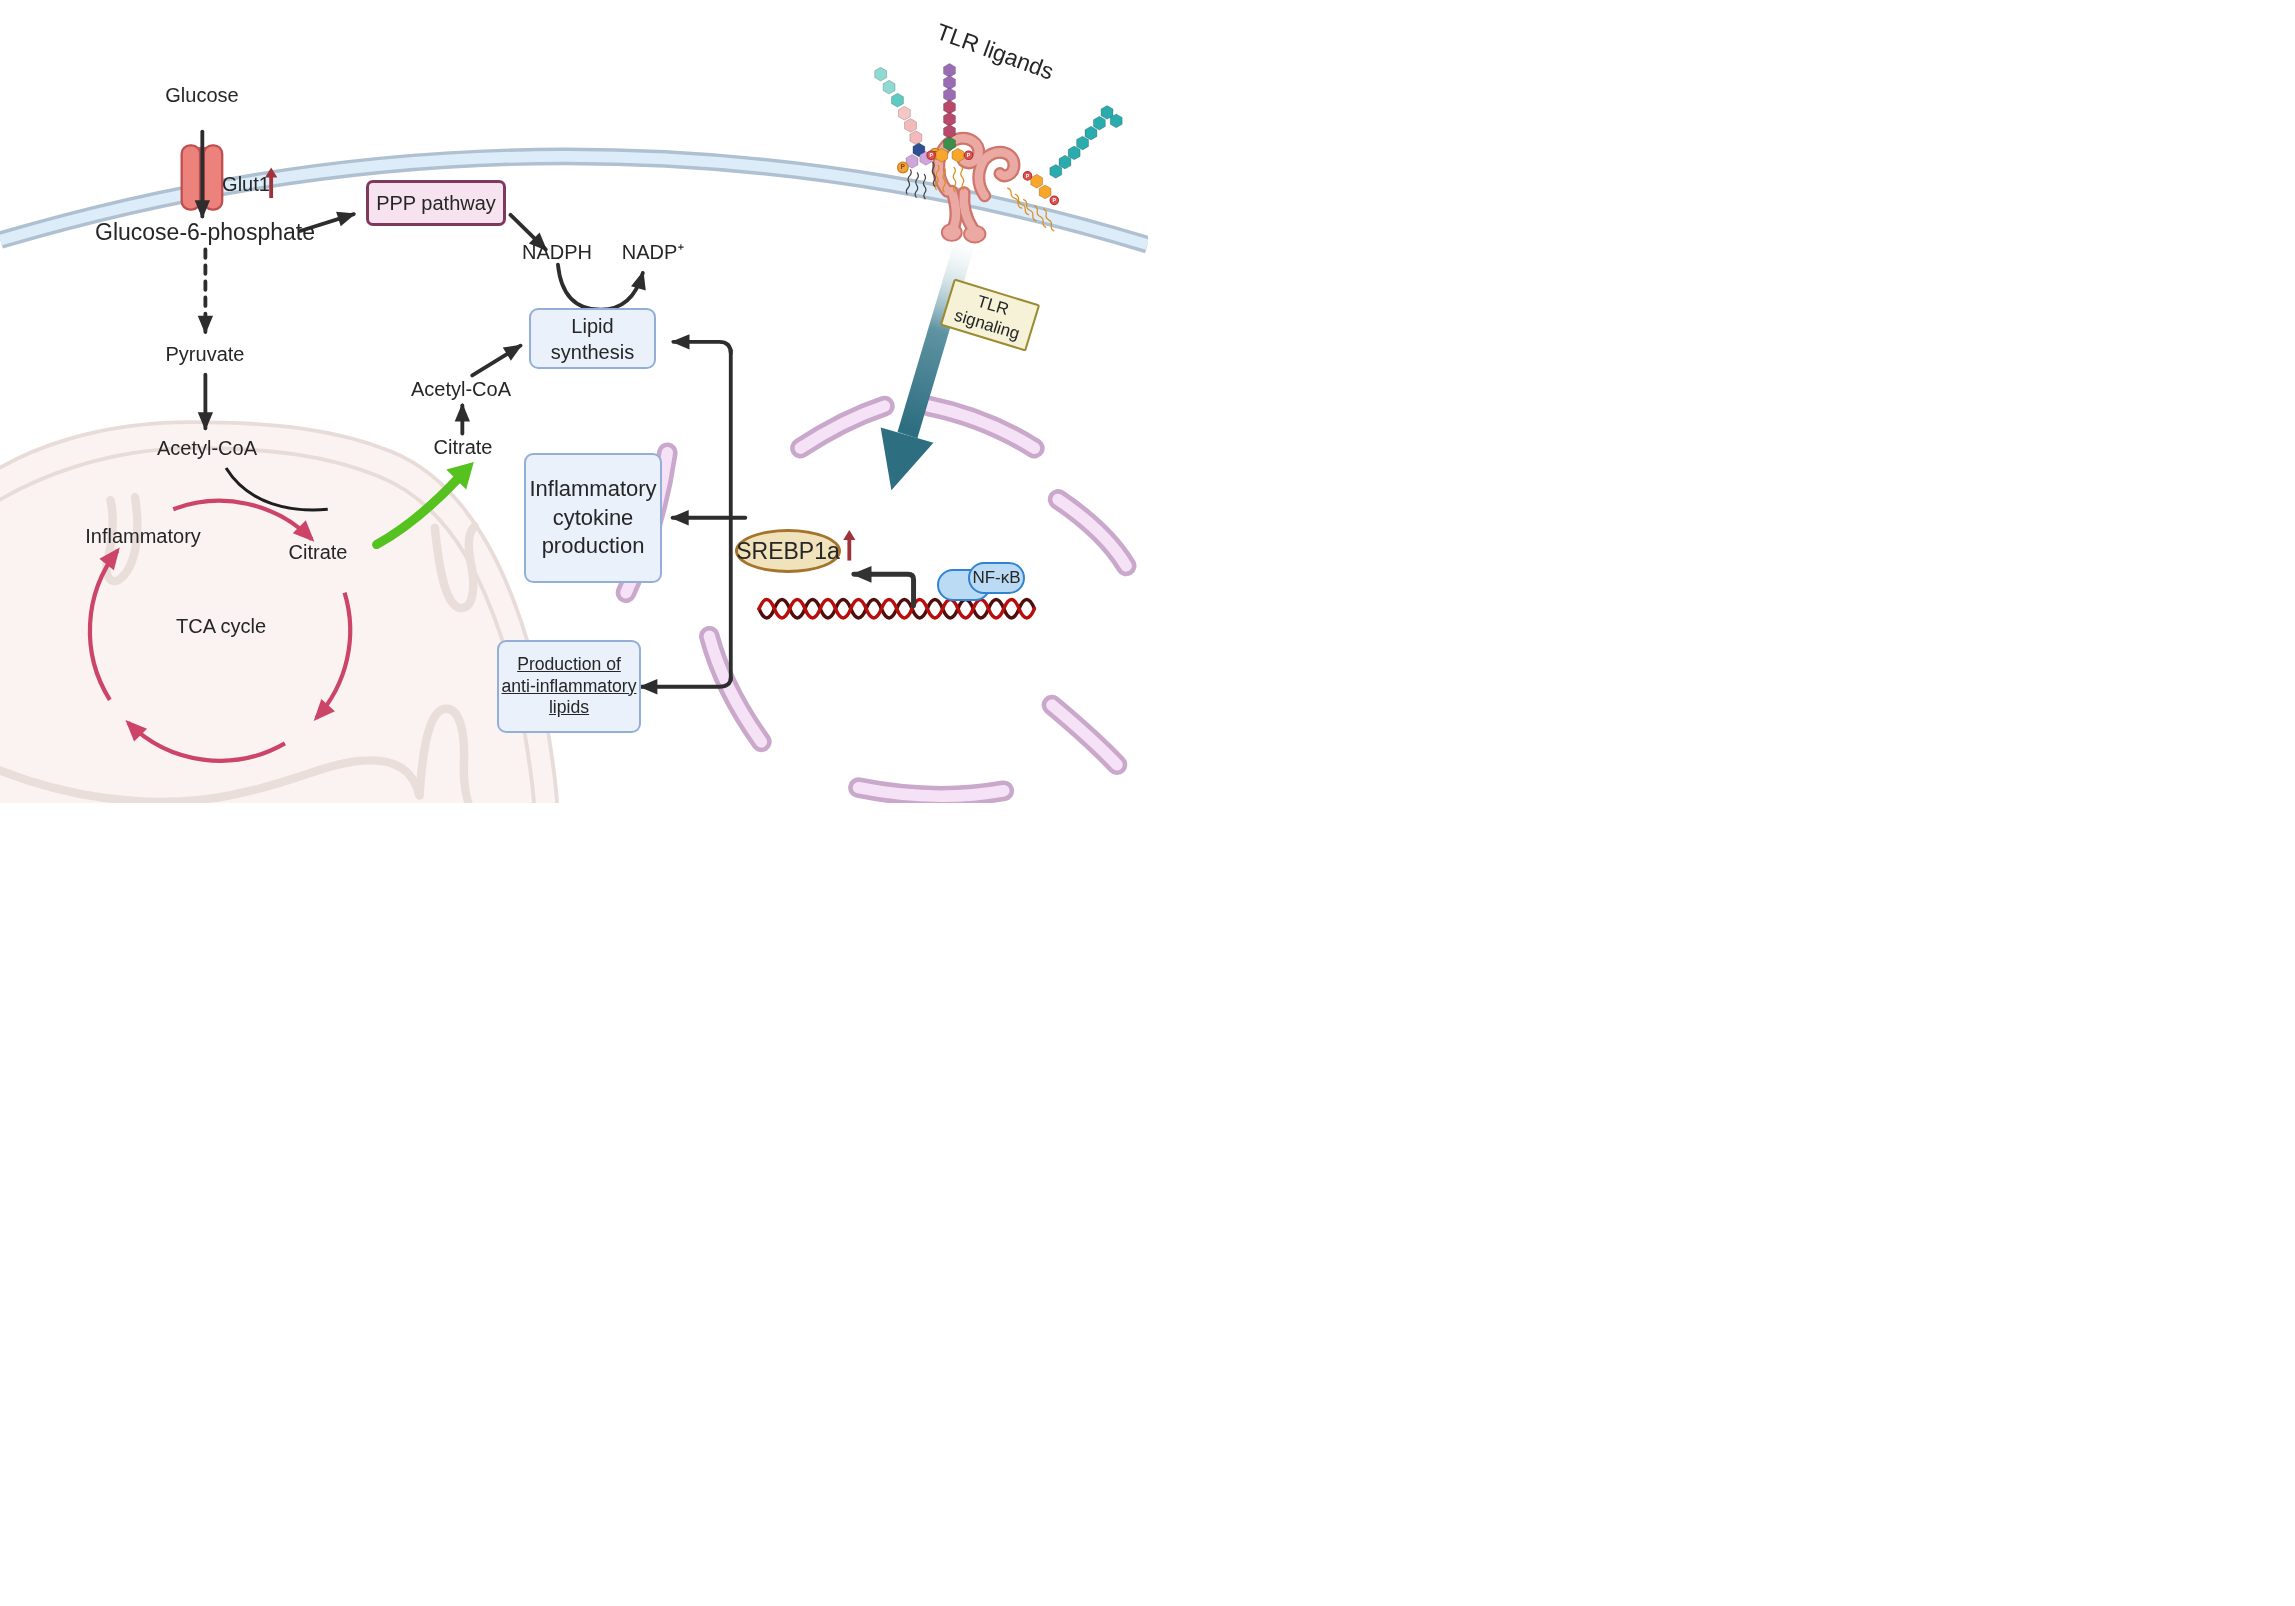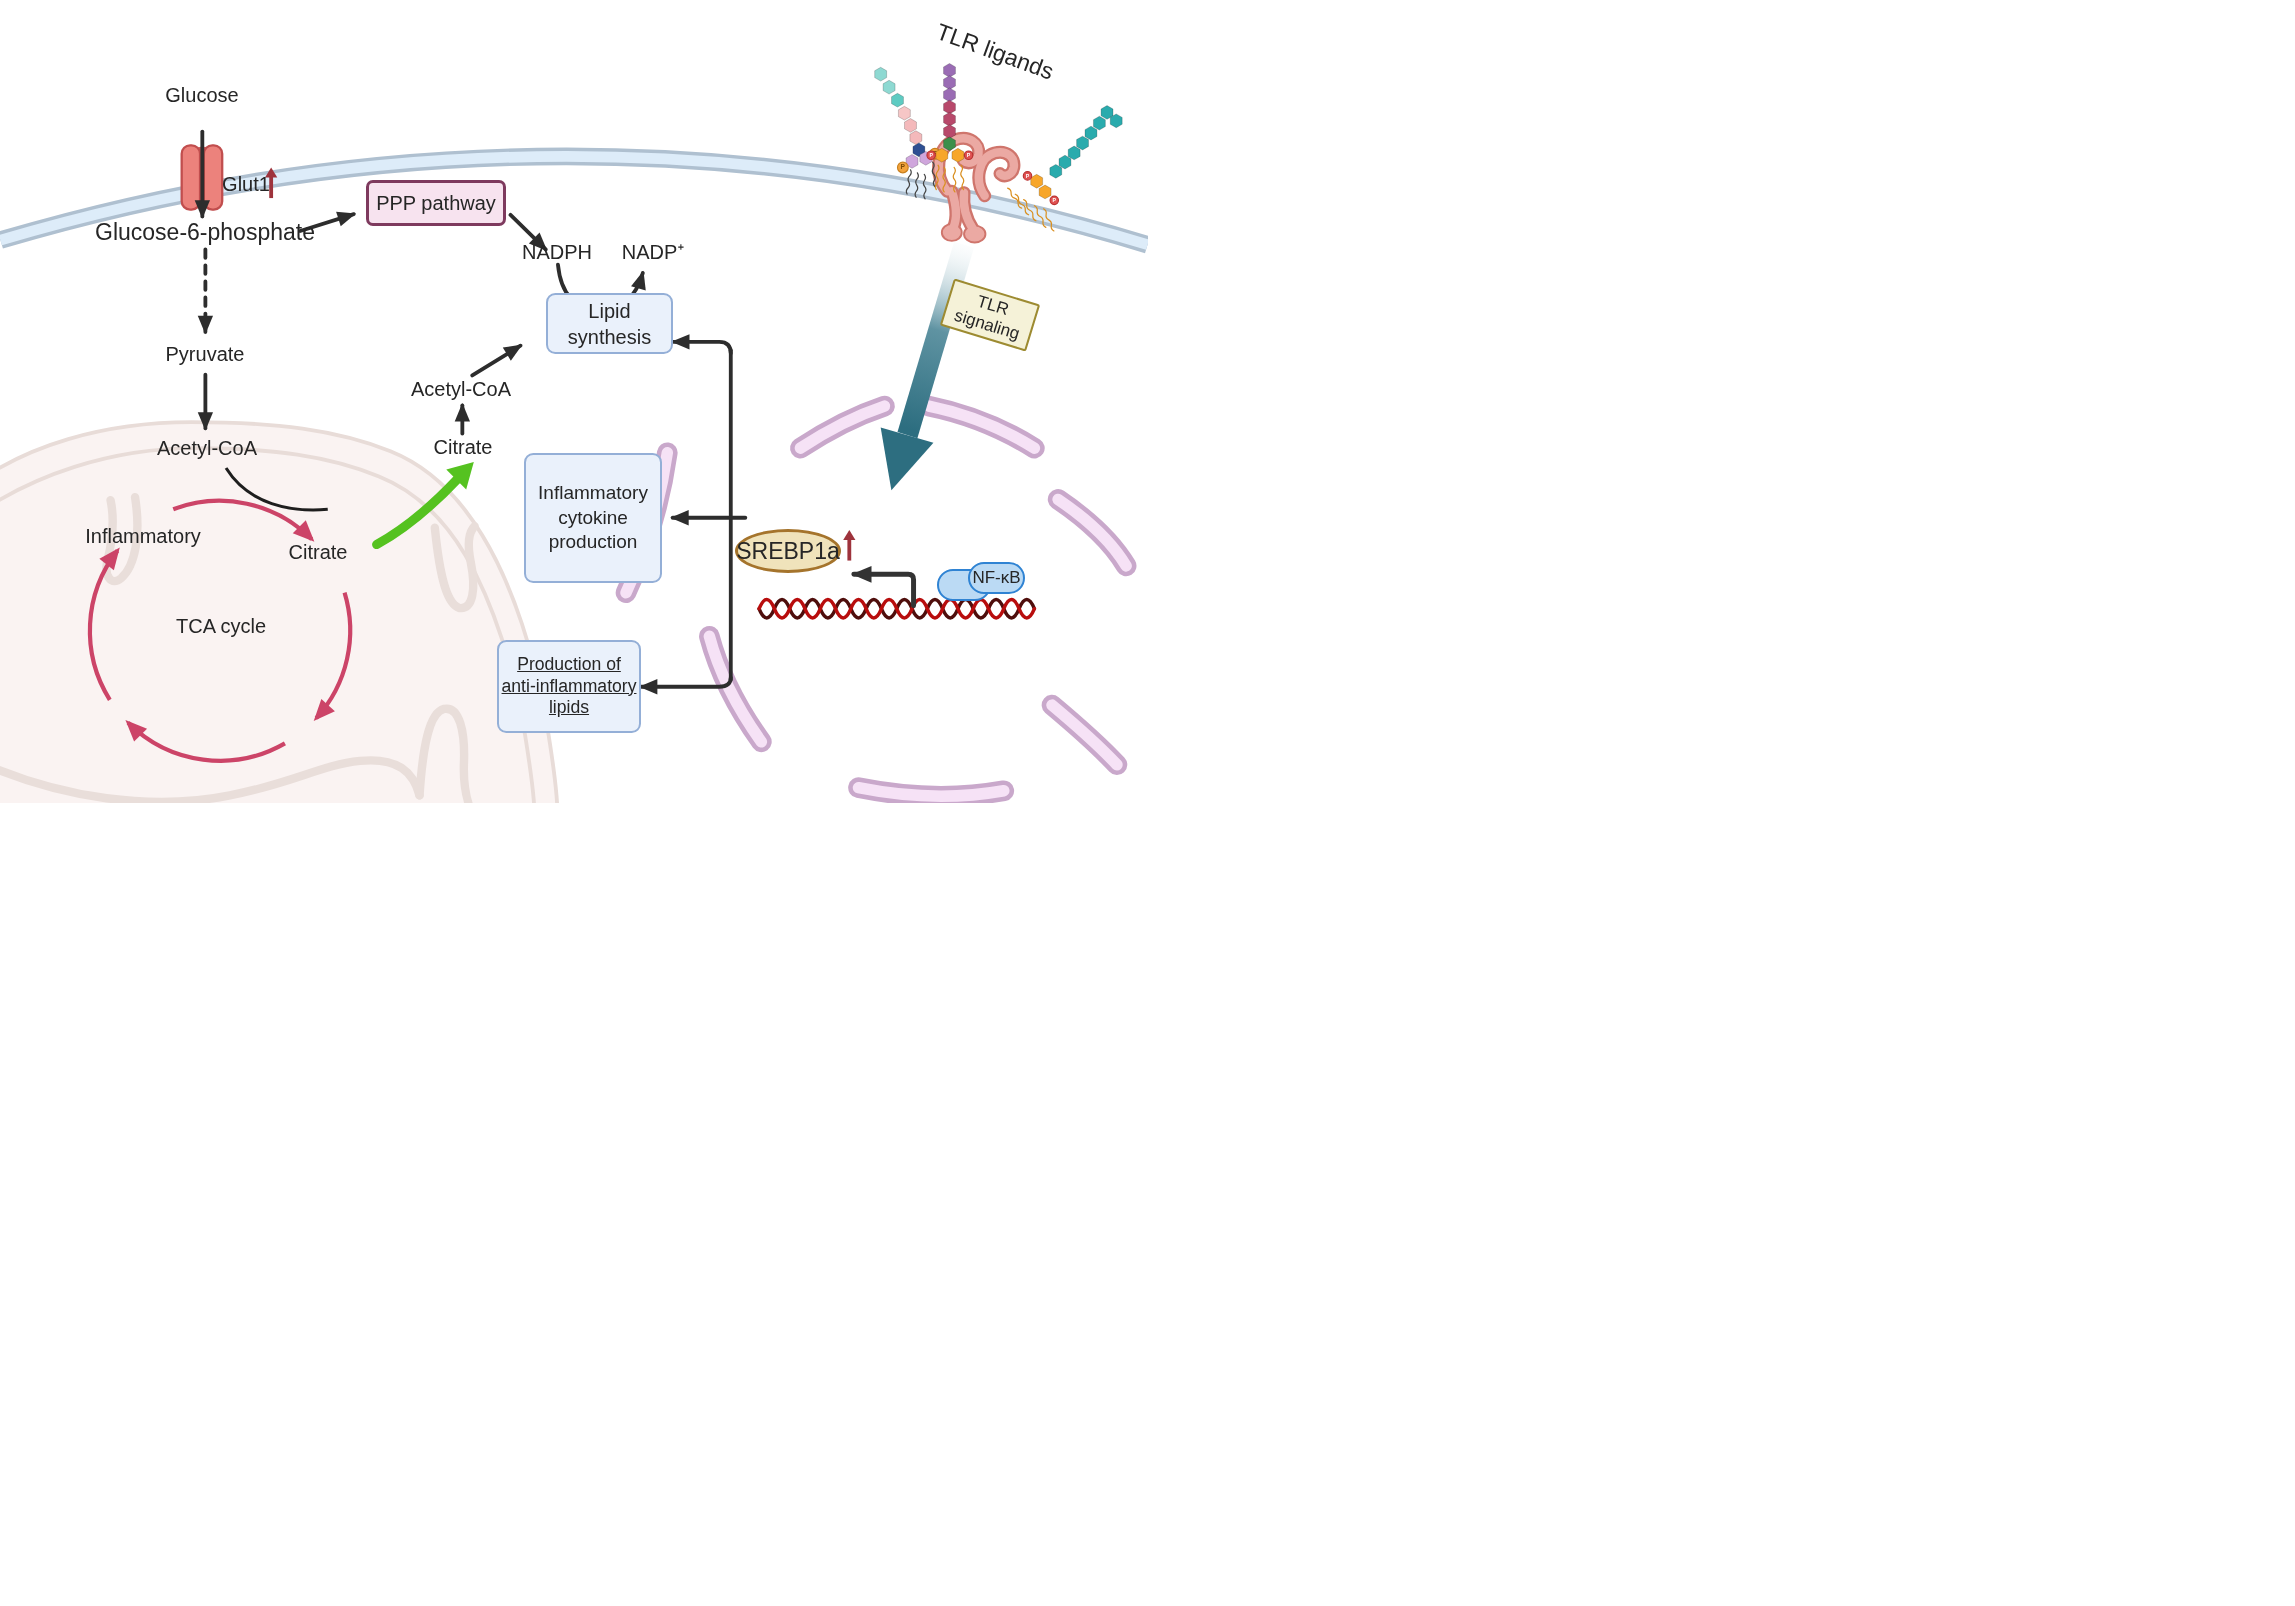--- a/index.html
+++ b/index.html
@@ -5,21 +5,21 @@
   html,body{margin:0;padding:0;background:#ffffff;}
   #canvas{position:relative;width:1148px;height:803px;background:#ffffff;overflow:hidden;
           font-family:"Liberation Sans", sans-serif;color:#262626;}
   #art{position:absolute;left:0;top:0;}
   .lbl{position:absolute;transform:translate(-50%,-50%);font-size:20px;line-height:1.1;
        color:#262626;white-space:nowrap;text-align:center;}
   .rot20{transform:translate(-50%,-50%) rotate(20deg);font-size:23px;}
   .pbox{position:absolute;display:flex;align-items:center;justify-content:center;
         text-align:center;box-sizing:border-box;}
   .ppp{background:#f7e3ef;border:3.1px solid #7e3a5e;border-radius:6.9px;font-size:20px;}
-  .bluebox{background:#eaf1fb;border:2.3px solid #94afd7;border-radius:9.2px;font-size:19px;line-height:1.3;}
+  .bluebox{background:#eaf1fb;border:2.3px solid #94afd7;border-radius:9.2px;font-size:22px;line-height:1.3;}
   .tlrbox{background:#f5f2d8;border:2.3px solid #9d8b31;border-radius:2.3px;font-size:17px;line-height:1.15;
           transform:translate(-50%,-50%) rotate(17deg);}
   .ellipse{background:#f0e3bb;border:3.1px solid #a5742c;border-radius:50%;font-size:23px;}
   .pill{position:absolute;background:#bbdaf4;border:2.3px solid #2f83d3;border-radius:17px;
         box-sizing:border-box;display:flex;align-items:center;justify-content:center;font-size:17px;}
   .nuc-o{fill:none;stroke:#c9a8cb;stroke-width:27;stroke-linecap:round;}
   .nuc-i{fill:none;stroke:#f6e2f6;stroke-width:15;stroke-linecap:round;}
   .mito-line{fill:none;stroke:#e8dcd8;stroke-width:5;}
   .crista{fill:none;stroke:#e9deda;stroke-width:11;stroke-linecap:round;}
   .blk{fill:none;stroke:#2d2d2d;stroke-width:5;stroke-linecap:round;}
@@ -214,21 +214,21 @@
   <div class="lbl" style="left:205px;top:354px;">Pyruvate</div>
   <div class="lbl" style="left:207px;top:448px;">Acetyl-CoA</div>
   <div class="lbl" style="left:143px;top:536px;">Inflammatory</div>
   <div class="lbl" style="left:318px;top:552px;">Citrate</div>
   <div class="lbl" style="left:221px;top:626px;">TCA cycle</div>
   <div class="lbl" style="left:461px;top:389px;">Acetyl-CoA</div>
   <div class="lbl" style="left:463px;top:447px;">Citrate</div>
   <div class="lbl rot20" style="left:995px;top:52px;">TLR ligands</div>
 
   <div class="pbox ppp" style="left:366px;top:180px;width:140px;height:46px;">PPP pathway</div>
-  <div class="pbox bluebox" style="left:529px;top:293px;width:127px;height:61px;font-size:20px;margin-left:17px;">Lipid synthesis</div>
+  <div class="pbox bluebox" style="left:529px;top:308px;width:127px;height:61px;font-size:20px;">Lipid synthesis</div>
   <div class="pbox bluebox" style="left:524px;top:453px;width:138px;height:130px;">Inflammatory cytokine production</div>
   <div class="pbox bluebox" style="left:497px;top:640px;width:144px;height:93px;font-size:17.6px;line-height:1.25;text-decoration:underline;">Production of anti-inflammatory lipids</div>
   <div class="pbox tlrbox" style="left:990px;top:315px;width:90px;height:49px;">TLR signaling</div>
 
   <div class="pbox ellipse" style="left:735px;top:529px;width:106px;height:44px;">SREBP1a</div>
   <div class="pill" style="left:937px;top:569px;width:54px;height:32px;"></div>
   <div class="pill" style="left:968px;top:562px;width:57px;height:32px;">NF-κB</div>
 
 </div>
 

